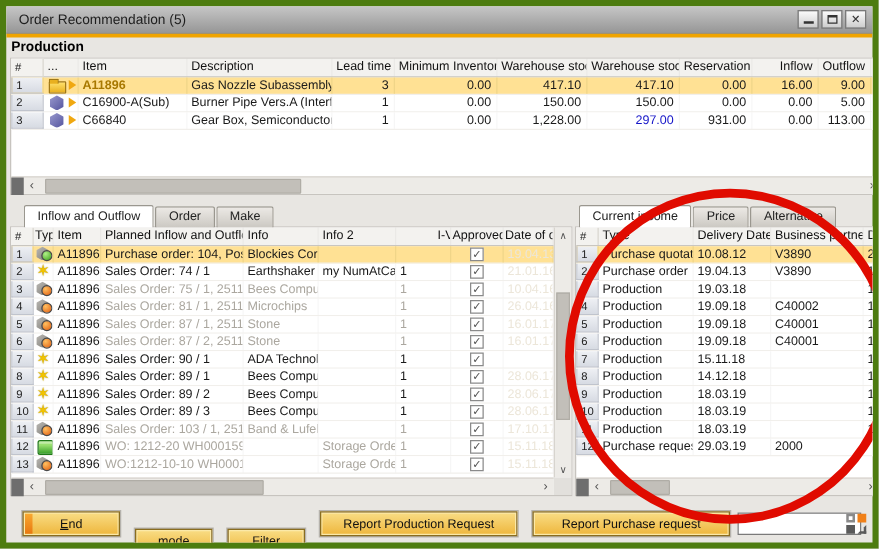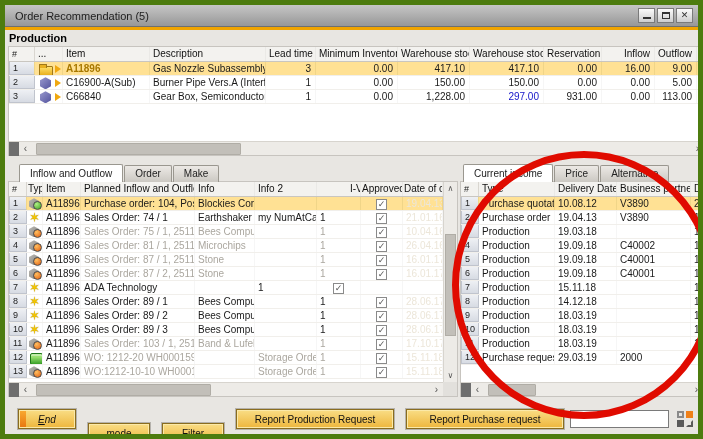--- a/index.html
+++ b/index.html
@@ -73,21 +73,21 @@
   .vscroll { position:absolute; right:0; top:0; bottom:14px; width:14px; background:#edebe7; border-left:1px solid #d7d4ce; z-index:2; }
   .vsb-btn { height:13px; text-align:center; font-size:8px; line-height:13px; color:#555; }
   .vsb-btn.bottom { position:absolute; bottom:0; left:0; right:0; }
   .vsb-thumb { position:absolute; left:1px; right:1px; top:52px; height:102px; background:#c2bfb9; border:1px solid #b0ada6; }
   .sb-corner2 { position:absolute; right:0; bottom:0; width:14px; height:14px; background:#e2e0dc; z-index:3; }
 
   
   .footer { position:absolute; left:0; top:404px; right:0; height:24px; display:flex; align-items:flex-start; padding-left:13px; }
   .btn { position:relative; height:20px; background:linear-gradient(#f9dd85,#eeb63c); border:1px solid #8a6d1f; box-shadow:inset 0 0 0 1px #fbe9a8, 0 0 0 1px #b5b2ac; font-size:10px; color:#111; margin-right:12px; font-family:inherit; }
   .btn.u-first::first-letter { text-decoration:underline; }
-  .btn-end { width:58px;font-style:italic; }
+  .btn-end { width:78px; }
   .btn-end::before { content:""; position:absolute; left:1px; top:1px; bottom:1px; width:6px; background:linear-gradient(#f8a830,#e87810); }
   .btn-mode,.btn-filter { width:62px;margin-top:14px; }
   .btn-wide { width:158px; }
   .btn-wide:last-of-type { margin-right:6px; }
   .footer input { width:99px; height:18px; border:1px solid #7a7a7a; background:#fff; margin:1px 0 0 0; padding:0 3px; font-size:10px; }
   .corner-icon { position:absolute; right:5px; top:2px; width:16px; height:16px; display:grid; grid-template-columns:7px 7px; grid-template-rows:7px 7px; gap:2px; }
   .ci-a { border:2px solid #8a8a8a; }
   .ci-b { background:#f08018; }
   .ci-c { background:#5a5a5a; }
   .ci-d { border:2px solid #5a5a5a; border-left-color:transparent; border-top-color:transparent; background:transparent; }
@@ -285,20 +285,21 @@
           <div class="td td-info2"></div>
           <div class="td td-iv">1</div>
           <div class="td" style="text-align:center;"><span class="checkbox">✓</span></div>
           <div class="td date-cell">16.01.17</div>
         </div>
 
         <div class="tr t-left">
           <div class="td gutter">7</div>
           <div class="td" style="padding:0 1px;"><span class="ic ic-star"></span></div>
           <div class="td">A11896</div>
+          <div class="td td-planned">Sales Order: 90 /  1</div>
           <div class="td td-info">ADA Technology</div>
           <div class="td td-info2"></div>
           <div class="td td-iv">1</div>
           <div class="td" style="text-align:center;"><span class="checkbox">✓</span></div>
           <div class="td date-cell"></div>
         </div>
 
         <div class="tr t-left">
           <div class="td gutter">8</div>
           <div class="td" style="padding:0 1px;"><span class="ic ic-star"></span></div>

